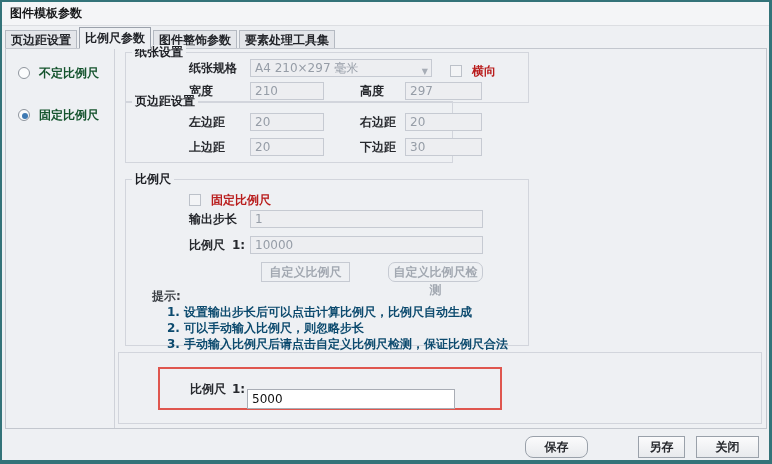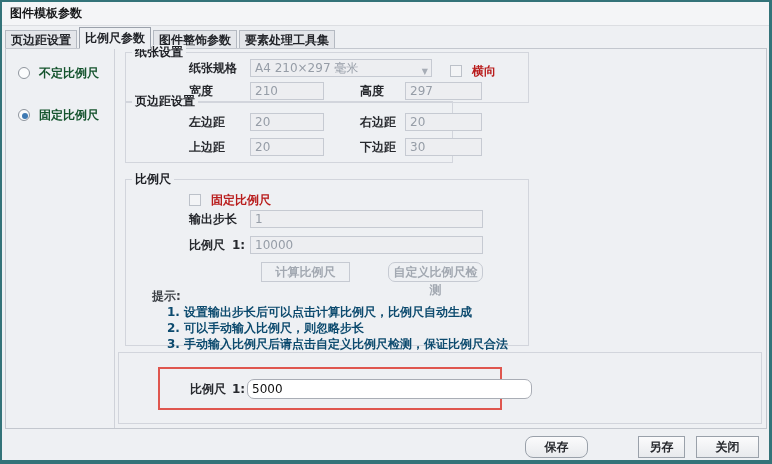--- a/index.html
+++ b/index.html
@@ -105,33 +105,33 @@
       <div class="gb-title">比例尺</div>
       <div class="abs" style="left:63px;top:9px;">
         <span class="checkbox"></span>
         <span class="cb-label">固定比例尺</span>
       </div>
       <div class="lbl" style="left:63px;top:30px;">输出步长</div>
       <div class="field" style="left:124px;top:30px;width:233px;">1</div>
       <div class="lbl" style="left:63px;top:56px;">比例尺</div>
       <div class="lbl" style="left:106px;top:56px;">1:</div>
       <div class="field" style="left:124px;top:56px;width:233px;">10000</div>
-      <div class="btn" style="left:135px;top:82px;width:89px;">计算比例尺</div>
+      <div class="btn" style="left:135px;top:82px;width:89px;">自定义比例尺</div>
       <div class="btn" style="left:262px;top:82px;width:95px;border-radius:7px;">自定义比例尺检测</div>
       <div class="tips-title" style="left:26px;top:108px;">提示:</div>
       <div class="note" style="left:41px;top:124px;">1. 设置输出步长后可以点击计算比例尺，比例尺自动生成</div>
       <div class="note" style="left:41px;top:140px;">2. 可以手动输入比例尺，则忽略步长</div>
       <div class="note" style="left:41px;top:156px;">3. 手动输入比例尺后请点击自定义比例尺检测，保证比例尺合法</div>
     </div>
 
     <div class="groupbox" style="left:112px;top:303px;width:644px;height:72px;">
       <div class="redbox" style="left:39px;top:14px;width:344px;height:43px;"></div>
       <div class="lbl" style="left:71px;top:27px;">比例尺</div>
       <div class="lbl" style="left:113px;top:27px;">1:</div>
-      <input class="white-input" style="left: 128px; top: 26px; width: 285px; border-radius: 7px;" value="5000">
+      <input class="white-input" style="left: 128px; top: 36px; width: 208px;" value="5000">
     </div>
 
   </div>
 
   <div class="fbtn" style="left:523px;top:434px;width:63px;border-radius:8px;">保存</div>
   <div class="fbtn" style="left:636px;top:434px;width:47px;">另存</div>
   <div class="fbtn" style="left:694px;top:434px;width:63px;">关闭</div>
 
 </div>
 

